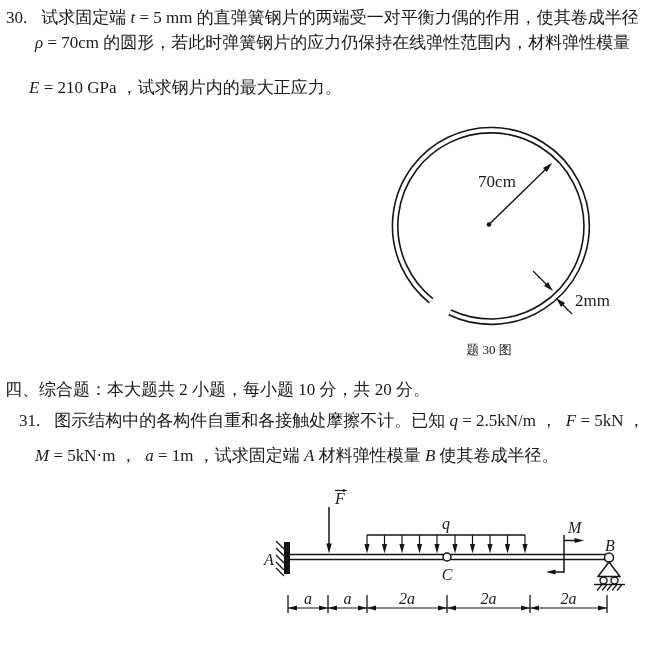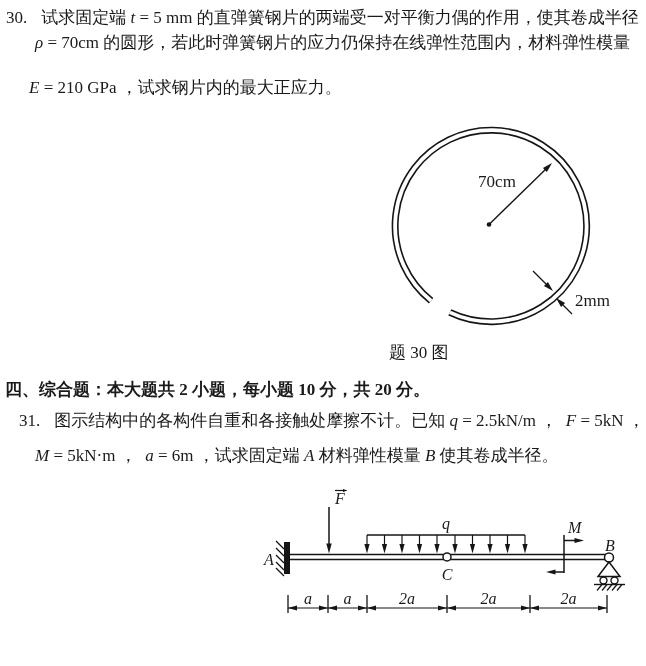--- a/index.html
+++ b/index.html
@@ -3,22 +3,22 @@
 <meta charset="utf-8">
 <style>
   html,body { margin:0; padding:0; background:#e8e8e8; }
   .page {
     position:relative; width:646px; height:666px; background:#ffffff;
     font-family:"Liberation Serif", serif; color:#1a1a1a; overflow:hidden;
   }
   .tline { position:absolute; font-size:17px; line-height:22px; white-space:pre; }
   .tline i { font-style:italic; }
   .pnum { margin-right:14px; }
-  .bold { font-weight:bold; }
-  .caption { position:absolute; width:200px; font-size:17px; white-space:pre; }
+  .bold { font-weight:normal; }
+  .caption { position:absolute; width:200px; font-size:13px; text-align:center; white-space:pre; }
   svg { position:absolute; display:block; }
   svg text { font-family:"Liberation Serif", serif; font-size:16px; fill:#1a1a1a; }
   svg text.it { font-style:italic; }
   svg text.f17 { font-size:17px; }
   .stroke { stroke:#151515; fill:none; }
 </style>
 </head>
 <body>
 
 <div class="page">
@@ -46,21 +46,21 @@
     <polygon points="186,183 195.05,188.09 191.09,192.05" fill="#151515"></polygon>
     <text x="205" y="191" class="f17">2mm</text>
   </svg>
 
   <div class="caption" style="left:389px; top:341px;">题 30 图</div>
 
   <div class="tline bold" style="left:5px; top:379px;">四、综合题：本大题共 2 小题，每小题 10 分，共 20 分。</div>
 
   <div class="tline" style="left:19px; top:410px;"><span class="pnum">31.</span><span>图示结构中的各构件自重和各接触处摩擦不计。已知 </span><i>q</i><span> = 2.5kN/m ，  </span><i>F</i><span> = 5kN ，</span></div>
 
-  <div class="tline" style="left:35px; top:445px;"><i>M</i><span> = 5kN·m ，  </span><i>a</i><span> = 6m ，试求固定端 </span><i>A</i><span> 材料弹性模量 </span><i>B</i><span> 使其卷成半径。</span></div>
+  <div class="tline" style="left:35px; top:445px;"><i>M</i><span> = 5kN·m ，  </span><i>a</i><span> = 1m ，试求固定端 </span><i>A</i><span> 材料弹性模量 </span><i>B</i><span> 使其卷成半径。</span></div>
 
   <svg style="left:255px; top:483px;" width="380" height="135" viewBox="0 0 380 135">
 
     <g>
       <rect x="29" y="59" width="6" height="32" fill="#151515"></rect>
       <line x1="29" y1="66" x2="21" y2="58" class="stroke" stroke-width="1.3"></line>
       <line x1="29" y1="73" x2="21" y2="65" class="stroke" stroke-width="1.3"></line>
       <line x1="29" y1="80" x2="21" y2="72" class="stroke" stroke-width="1.3"></line>
       <line x1="29" y1="87" x2="21" y2="79" class="stroke" stroke-width="1.3"></line>
       <line x1="29" y1="93" x2="21" y2="85" class="stroke" stroke-width="1.3"></line>

